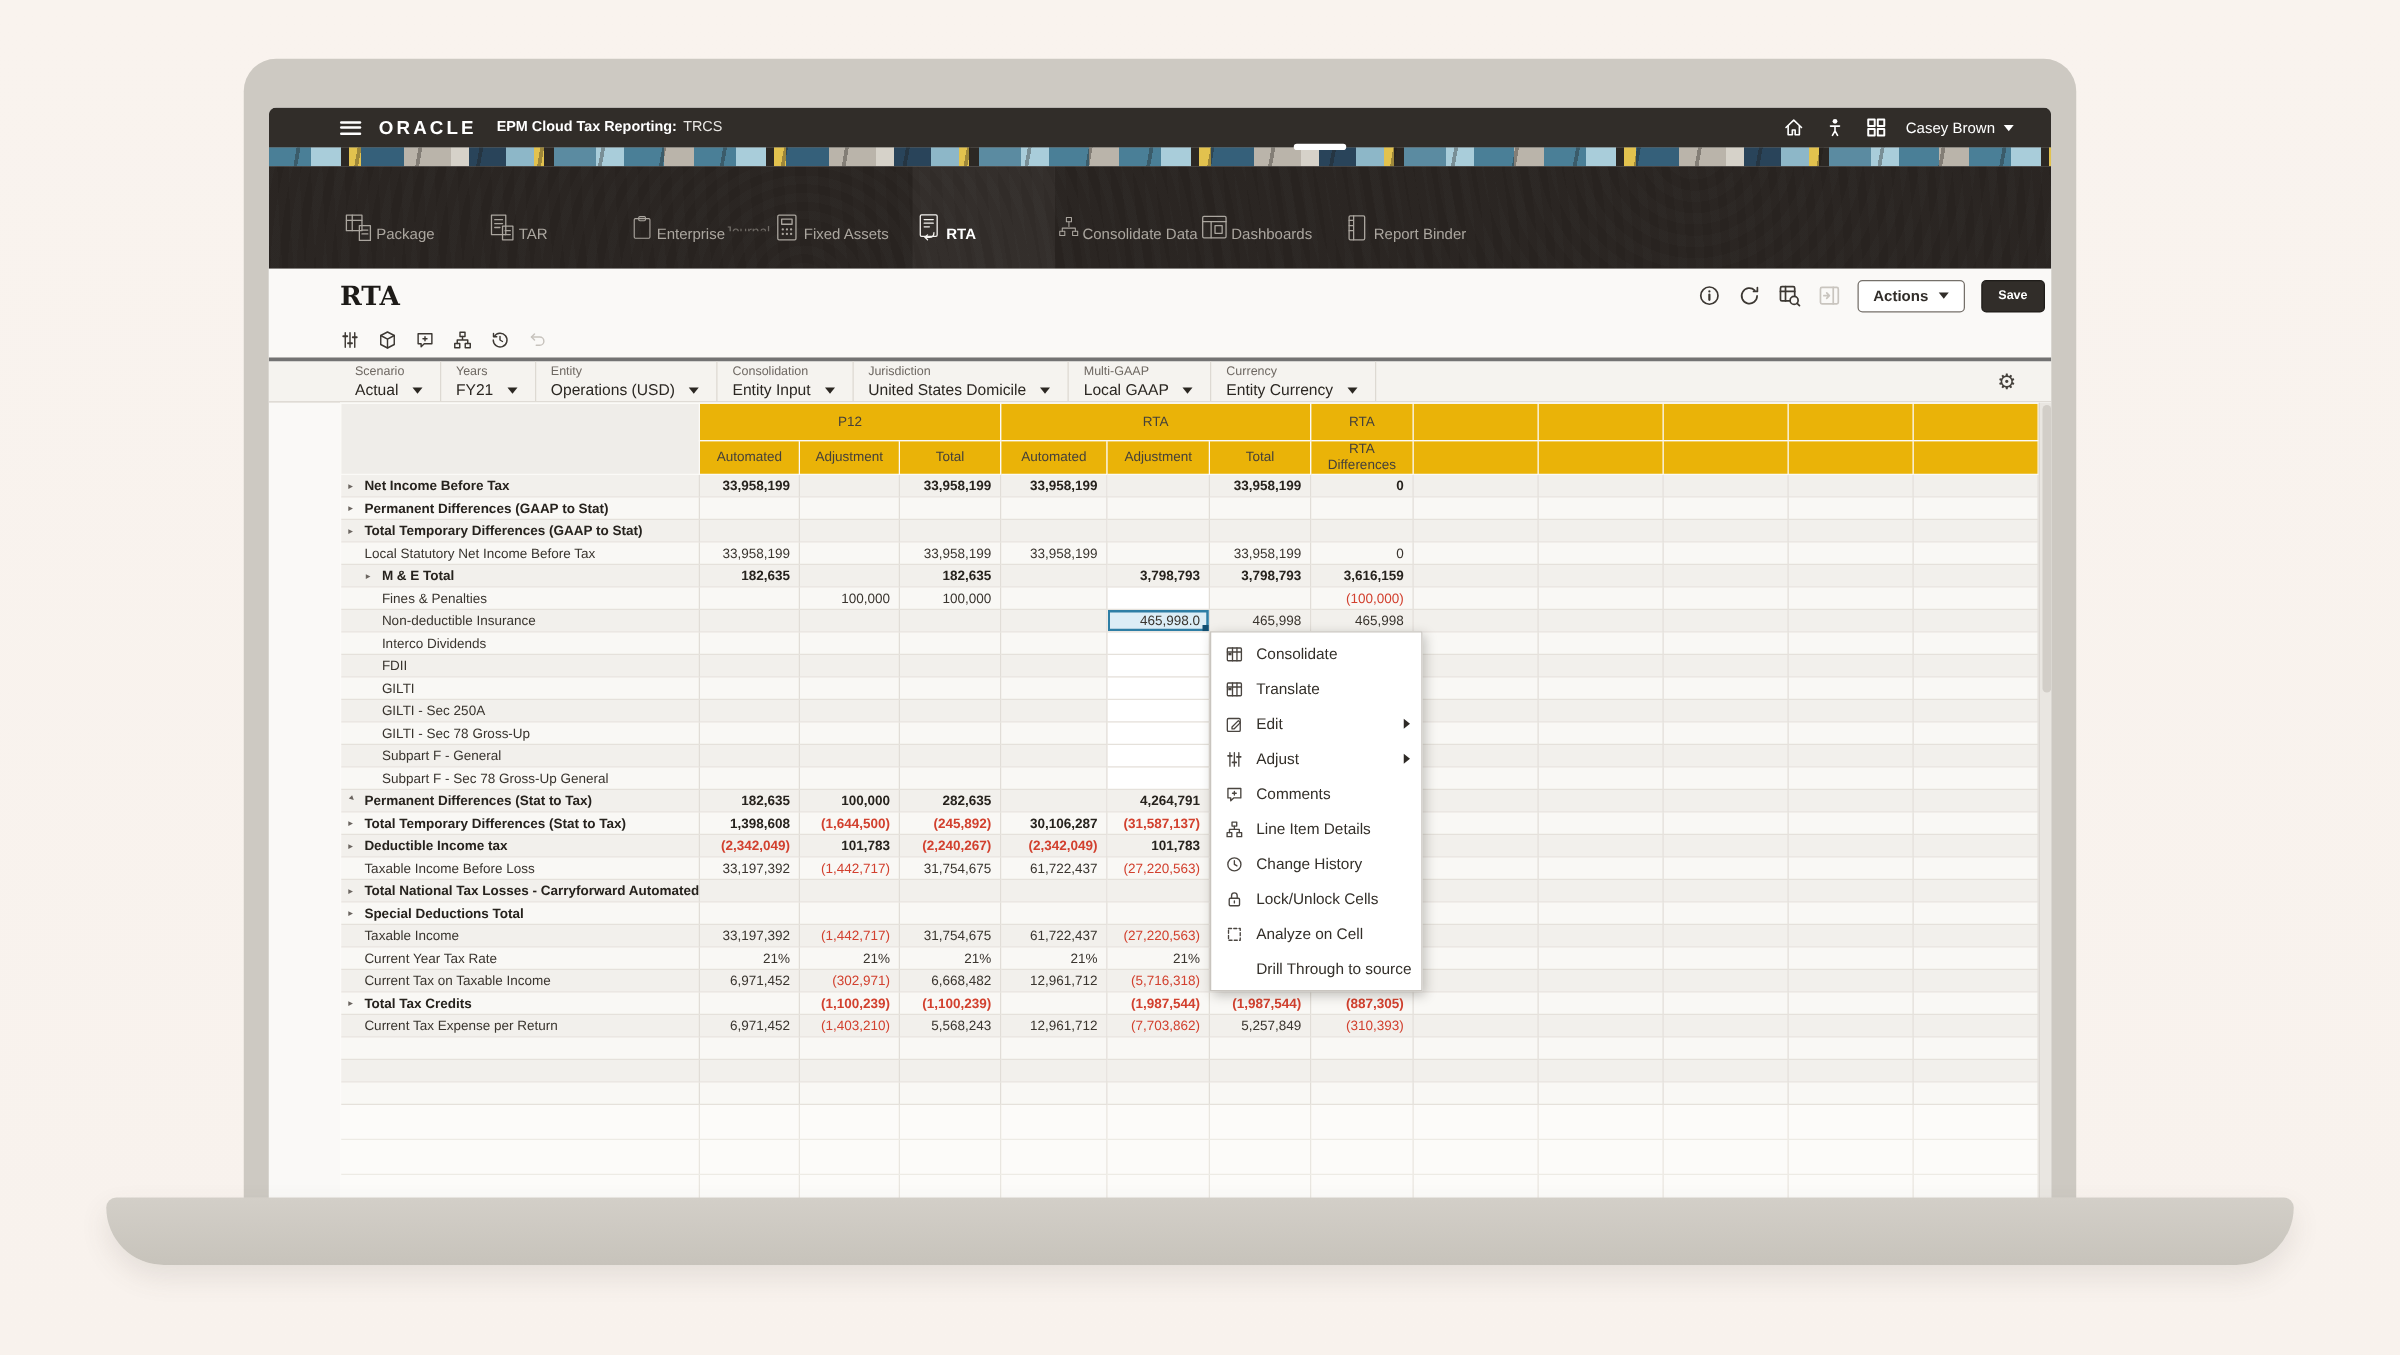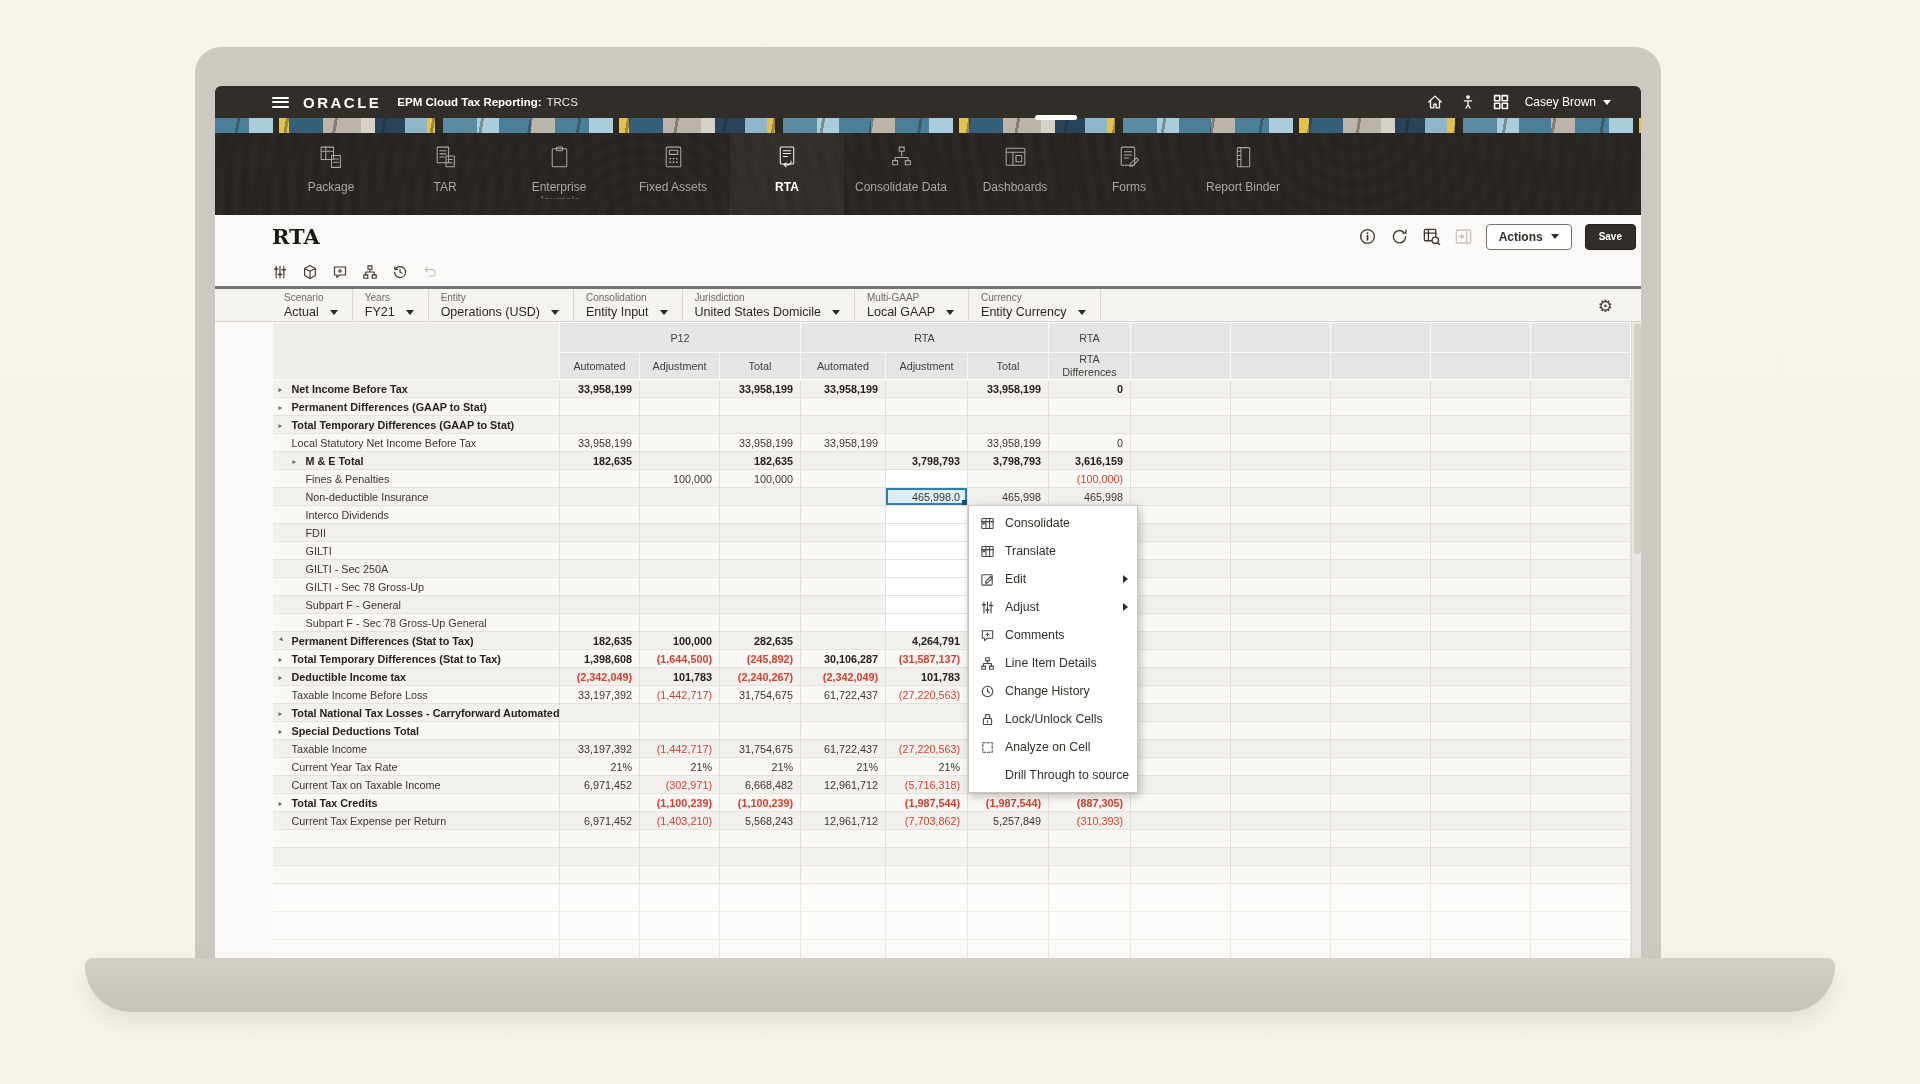--- a/index.html
+++ b/index.html
@@ -22,21 +22,21 @@
   
   .mosaic{position:absolute;left:0;top:32px;width:100%;height:15px;background-color:#2c2824;
     background-image:
       repeating-linear-gradient(100deg,transparent 0 22px,rgba(30,26,22,.35) 22px 25px,transparent 25px 48px),
       repeating-linear-gradient(90deg,#4a7f97 0 34px,#a9cdda 34px 58px,#2c2824 58px 64px,#e2c24e 64px 74px,#35607a 74px 108px,#bab4aa 108px 146px,#d6d2c9 146px 160px,#29445a 160px 190px,#8db7c8 190px 212px,#e2c24e 212px 220px,#2c2824 220px 228px,#5b8ba1 228px 262px,#a9cdda 262px 284px,#4a7f97 284px 316px,#bab4aa 316px 340px);}
   .notch-bar{position:absolute;left:820px;top:29px;width:42px;height:4.5px;background:#ffffff;border-radius:2.5px;z-index:5;}
   
   .navbar{position:absolute;left:0;top:47px;width:100%;height:82px;background:#282320;
     background-image:repeating-radial-gradient(circle at 30% 120%,rgba(255,255,255,.012) 0 7px,transparent 7px 14px),repeating-radial-gradient(circle at 80% -20%,rgba(255,255,255,.012) 0 9px,transparent 9px 18px);
     display:flex;align-items:flex-start;padding-left:59px;box-sizing:border-box;}
-  .nav-item{width:114px;height:87px;display:flex;flex-direction:column;align-items:center;padding-top:11px;box-sizing:border-box;color:#aba69f;cursor:pointer;}
+  .nav-item{width:114px;height:87px;display:flex;flex-direction:row;align-items:center;padding-top:11px;box-sizing:border-box;color:#aba69f;cursor:pointer;}
   .nav-item .nav-ic{width:27px;height:27px;}
   .nav-item .nav-label{margin-top:9px;font-size:12px;white-space:nowrap;}
   .nav-item .nav-label2{font-size:11px;height:5px;overflow:hidden;opacity:.55;}
   .nav-item.active{color:#f4f2ef;background:rgba(255,255,255,.045);}
   .nav-item.active .nav-label{font-weight:700;color:#fff;}
   
   .title-row{position:absolute;left:0;top:129px;width:100%;height:43px;display:flex;align-items:center;background:#faf9f7;}
   .page-title{margin-left:57px;font-family:"DejaVu Serif","Liberation Serif",serif;font-size:21px;color:#1d1b18;}
   .title-right{margin-left:auto;display:flex;align-items:center;gap:13px;padding-right:4px;}
   .t-icon{width:19px;height:19px;color:#3c3833;cursor:pointer;}
@@ -51,21 +51,21 @@
   
   .pov{position:absolute;left:0;top:200px;width:100%;height:36px;background:#f5f3ef;border-top:3px solid #737373;border-bottom:1px solid #d8d4cd;box-sizing:border-box;display:flex;padding-left:57px;}
   .pov-group{padding:3px 14px 0 12px;border-right:1px solid #ddd9d2;cursor:pointer;}
   .pov-label{font-size:10px;color:#6e6862;}
   .pov-value{margin-top:2px;font-size:12.5px;color:#2b2722;display:flex;align-items:center;gap:11px;justify-content:center;}
   .pov-value .caret-down{border-top-color:#2b2722;border-left-width:4.5px;border-right-width:4.5px;}
   .pov-gear{position:absolute;right:28px;top:9px;font-size:17px;color:#45413c;cursor:pointer;line-height:1;font-family:"DejaVu Sans",sans-serif;}
   
   .grid-area{position:absolute;left:57px;top:236px;width:1369px;height:638px;overflow:hidden;background:#fcfbf9;}
   table.grid{border-collapse:collapse;table-layout:fixed;width:1358px;}
-  .grid th{background:#e5e5e5;border:1px solid #fbfaf7;font-weight:400;color:#45403a;font-size:10.8px;padding:0;}
+  .grid th{background:#eab308;border:1px solid #fbfaf7;font-weight:400;color:#45403a;font-size:10.8px;padding:0;}
   .grid th.gh{height:29px;}
   .grid th.ch{height:26px;line-height:1.2;vertical-align:middle;}
   .grid th.corner{background:#efede9;}
   .grid td{height:18px;padding:0 7px 0 0;font-size:10.8px;color:#39342e;border-right:1px solid #e1ddd7;border-bottom:1px solid #e5e1db;overflow:hidden;white-space:nowrap;box-sizing:border-box;}
   .grid td.lbl{text-align:left;padding-right:3px;}
   .grid td.num{text-align:right;}
   .grid tr.odd td{background:#f2f0ec;}
   .grid tr.even td{background:#f9f8f5;}
   .grid tr.bold td{font-weight:700;color:#26221d;}
   .grid td.neg{color:var(--neg,#d2402e) !important;}
@@ -199,30 +199,20 @@
           </div>
           <div class="nav-item">
             <span class="nav-ic">
               <svg viewBox="0 0 26 26" width="100%" height="100%" fill="none" stroke="currentColor" stroke-width="1" stroke-linecap="round" stroke-linejoin="round">
                 <rect x="4" y="4" width="18" height="16.5" rx="1"></rect>
                 <path d="M4 8h18M10.5 8v12.5"></path>
                 <rect x="13.5" y="11" width="5.5" height="6"></rect>
               </svg>
             </span>
             <span class="nav-label">Dashboards</span>
-          </div>
-          <div class="nav-item">
-            <span class="nav-ic">
-              <svg viewBox="0 0 26 26" width="100%" height="100%" fill="none" stroke="currentColor" stroke-width="1" stroke-linecap="round" stroke-linejoin="round">
-                <rect x="5" y="3" width="13" height="17.5" rx="1"></rect>
-                <path d="M8 7.5h7M8 10.5h7M8 13.5h4"></path>
-                <path d="M13.5 19.5l6.2-6.2 2 2-6.2 6.2h-2z"></path>
-              </svg>
-            </span>
-            <span class="nav-label">Forms</span>
           </div>
           <div class="nav-item">
             <span class="nav-ic">
               <svg viewBox="0 0 26 26" width="100%" height="100%" fill="none" stroke="currentColor" stroke-width="1" stroke-linecap="round" stroke-linejoin="round">
                 <rect x="7" y="3.5" width="12" height="18.5" rx="1"></rect>
                 <path d="M10.5 3.5v18.5M7 7h3.5M7 11h3.5M7 15h3.5"></path>
               </svg>
             </span>
             <span class="nav-label">Report Binder</span>
           </div>

